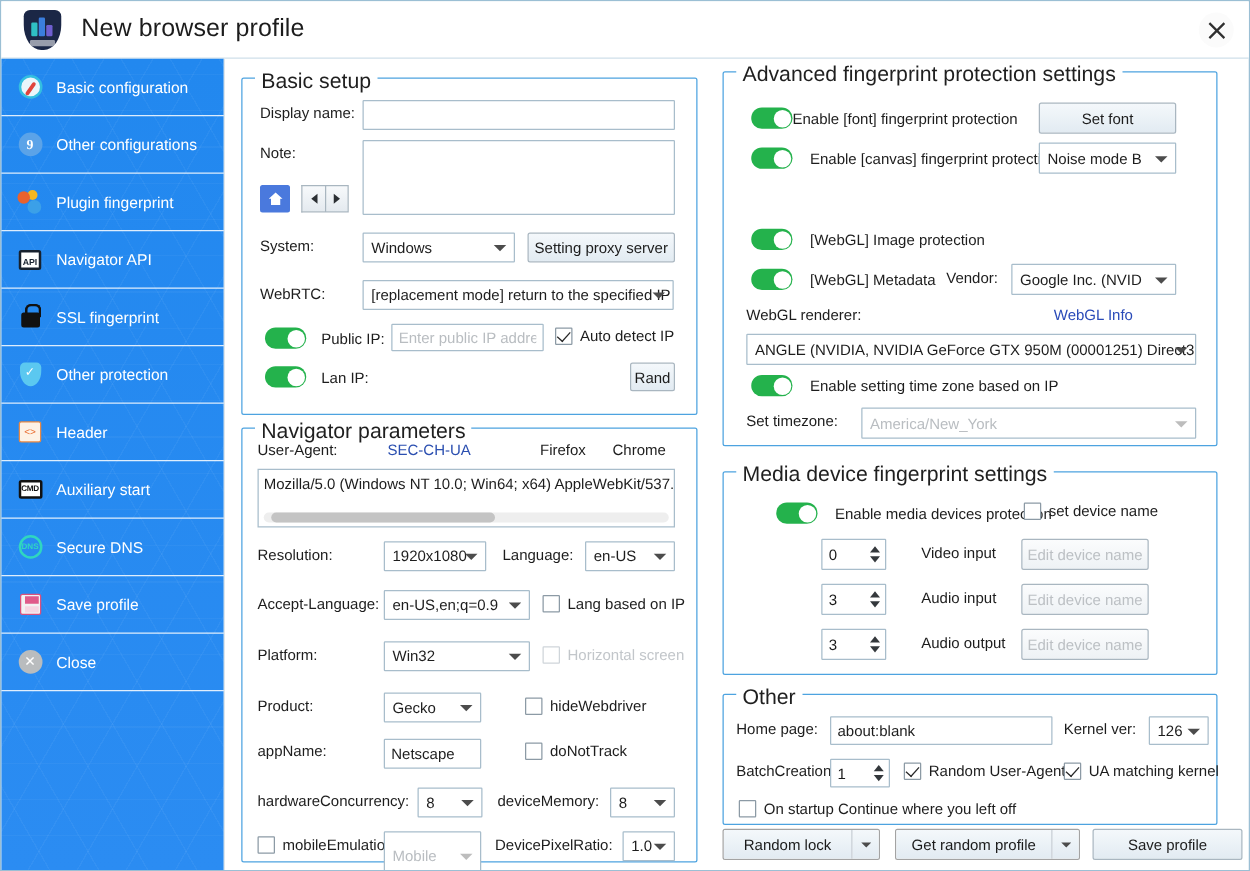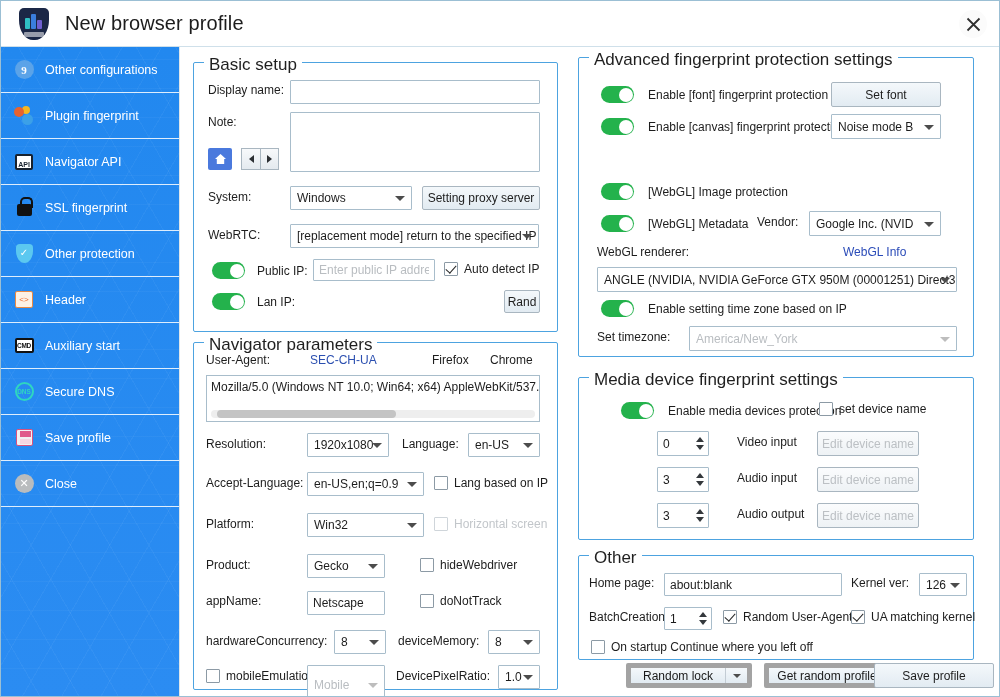--- a/index.html
+++ b/index.html
@@ -182,21 +182,21 @@
     font-size: 12px;
     color: #1d1d1d;
     display: flex; align-items: center; justify-content: center;
     cursor: pointer;
     border-radius: 2px;
     white-space: nowrap;
   }
   .btn.dis { color: #bcc0c4; background: linear-gradient(180deg,#fbfcfd 0%,#eef2f5 100%); }
 
   
-  .splitbtn { display: flex; border: 5px solid #a3a3a3; border-radius: 2px; overflow: hidden; cursor: pointer; margin-left: 48px; }
+  .splitbtn { display: flex; border: 1px solid #a3a3a3; border-radius: 2px; overflow: hidden; cursor: pointer; }
   .splitbtn .sb-main {
     flex: 1;
     background: linear-gradient(180deg,#f4f8fb 0%, #e2ebf2 100%);
     display: flex; align-items: center; justify-content: center;
     font-size: 12px;
   }
   .splitbtn .sb-arrow {
     width: 22px;
     background: linear-gradient(180deg,#f4f8fb 0%, #e2ebf2 100%);
     border-left: 1px solid #c3ccd4;
@@ -318,20 +318,26 @@
     <div class="title-text">New browser profile</div>
     <div class="close-btn">
       <svg width="17" height="17" viewBox="0 0 17 17">
           <path d="M2.5 2.5 L14.5 14.5 M14.5 2.5 L2.5 14.5" stroke="#303030" stroke-width="1.8" fill="none"></path>
         </svg>
     </div>
   </div>
 
   <div class="sidebar">
 
+    <div class="side-item">
+      <span class="ico">
+          <span class="ic-compass"></span>
+        </span>
+      <span class="side-label">Basic configuration</span>
+    </div>
 
     <div class="side-item">
       <span class="ico">
           <span class="ic-chrome">9</span>
         </span>
       <span class="side-label">Other configurations</span>
     </div>
 
     <div class="side-item">
       <span class="ico">
@@ -580,21 +586,21 @@
         <span>1.0</span>
         <i class="arw"></i>
       </div>
     </div>
 
     <div class="gbox" style="left:397px; top:10px; width:396px; height:300px;">
       <div class="legend">Advanced fingerprint protection settings</div>
 
       <div class="row" style="left:22px; top:28px;">
         <span class="sw"></span>
-        <span class="lbl" style="margin-left:14px;">Enable [font] fingerprint protection</span>
+        <span class="lbl" style="">Enable [font] fingerprint protection</span>
       </div>
       <div class="btn" style="position:absolute; left:252px; top:24px; width:110px; height:25px;">Set font</div>
 
       <div class="row" style="left:22px; top:60px;">
         <span class="sw"></span>
         <span class="lbl" style="margin-left:14px;">Enable [canvas] fingerprint protection</span>
       </div>
       <div class="combo" style="position:absolute; left:252px; top:56px; width:110px; height:25px;">
         <span>Noise mode B</span>
         <i class="arw"></i>

